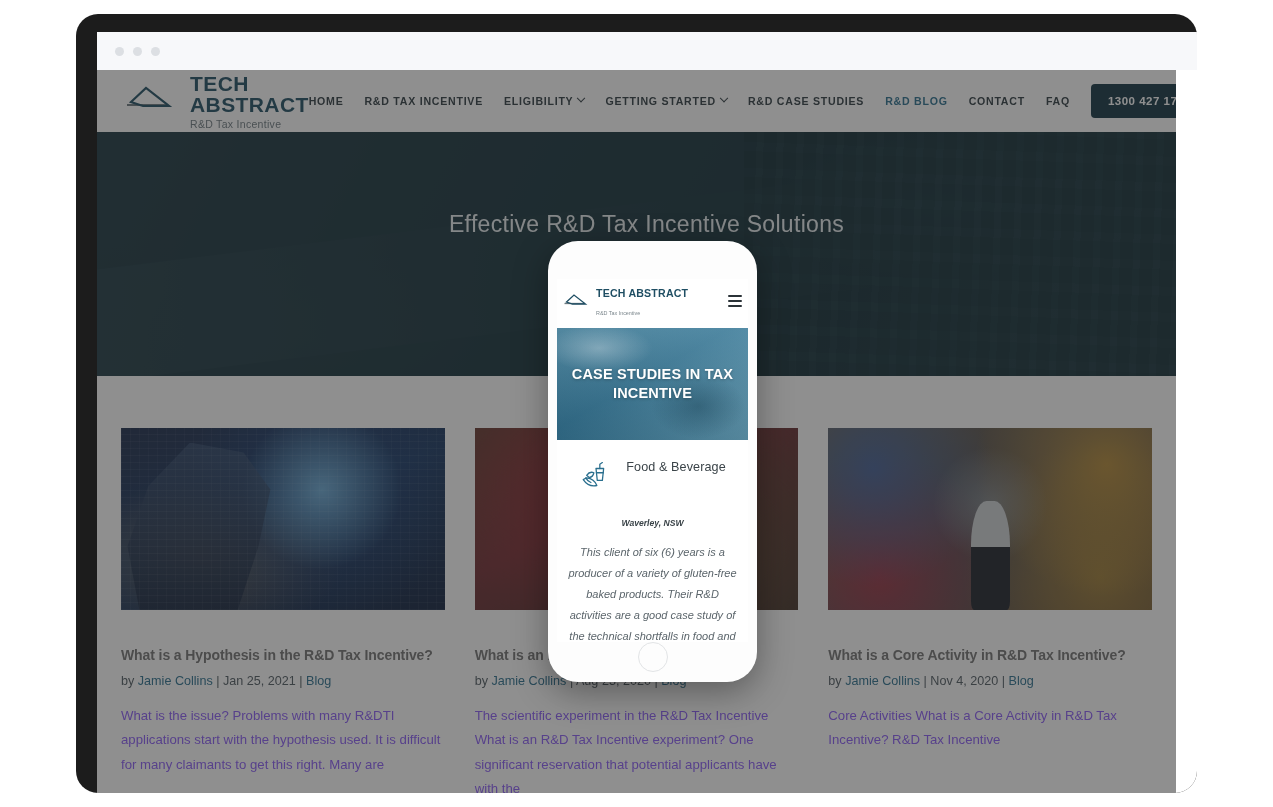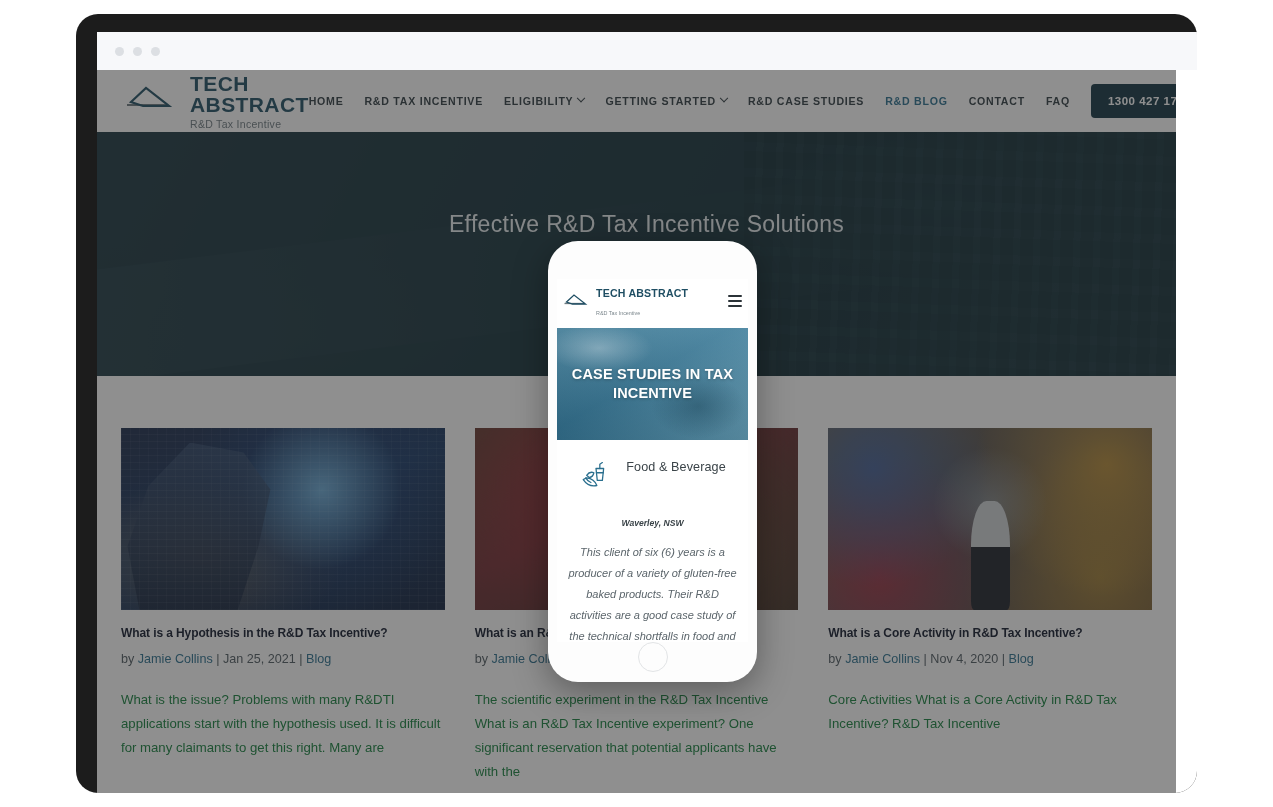--- a/index.html
+++ b/index.html
@@ -233,37 +233,38 @@
   }
   .card-img.img-c::before {
     content: "";
     position: absolute; left: 44%; top: 40%;
     width: 12%; height: 60%;
     background: linear-gradient(180deg, #cfd3d6 0 42%, #1d2028 42% 100%);
     border-radius: 40% 40% 8% 8%;
   }
   .card-body { padding: 16px 0 0 0; }
   .card-title {
-    font-size: 12px;
+    font-size: 14px;
     font-weight: bold;
-    color: #0f172a;
+    color: #737373;
     line-height: 1.32;
     letter-spacing: -.1px;
+    margin-top: 20px;
   }
   .card-meta {
     margin-top: 10px;
     font-size: 12.6px;
     color: #4f5a61;
   }
   .card-meta a { color: #2a6f8e; text-decoration: none; }
   .card-excerpt {
-    margin-top: 22px;
+    margin-top: 16px;
     font-size: 13.2px;
     line-height: 1.82;
-    color: #15803d;
+    color: #8b5cf6;
   }
 
   
   #page-scrim {
     position: absolute; inset: 0;
     background: rgba(40,40,40,.52);
     z-index: 40;
     pointer-events: none;
   }
 

